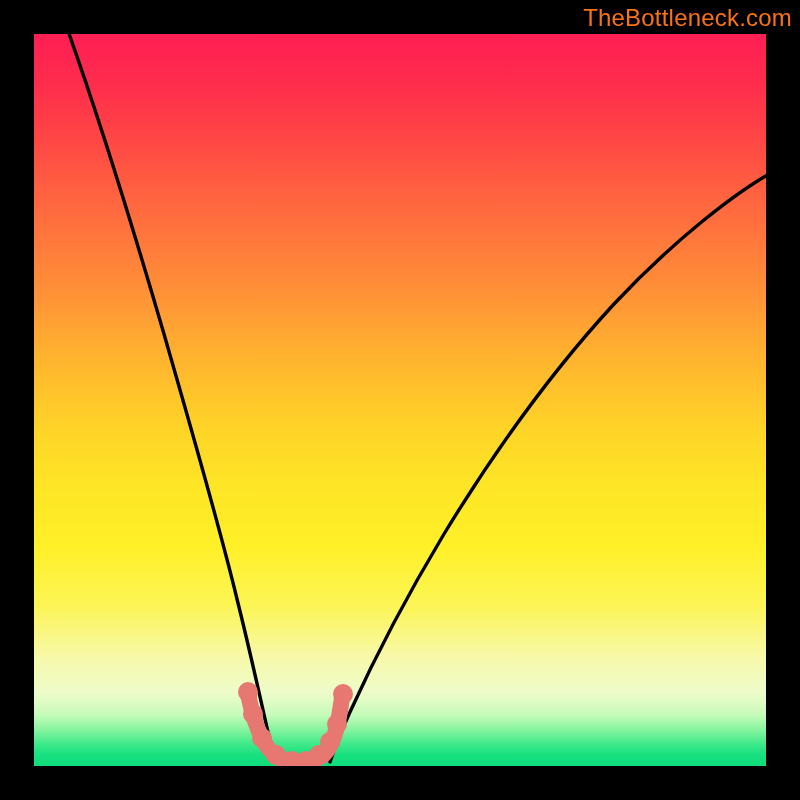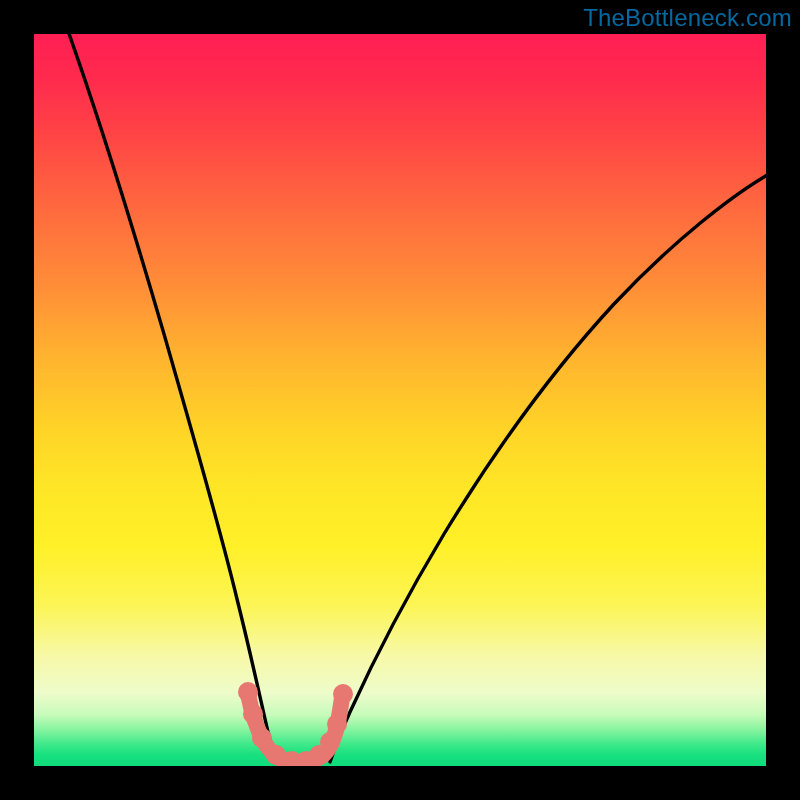--- a/index.html
+++ b/index.html
@@ -53,21 +53,21 @@
   svg.curves {
     position: absolute;
     inset: 0;
     width: 732px;
     height: 732px;
   }
   .watermark {
     position: absolute;
     top: 4px;
     right: 8px;
-    color: #0369a1;
+    color: #f97316;
     font-size: 24px;
     letter-spacing: 0.2px;
     font-weight: 400;
   }
 </style>
 </head>
 <body>
 
 <div class="frame">
 

